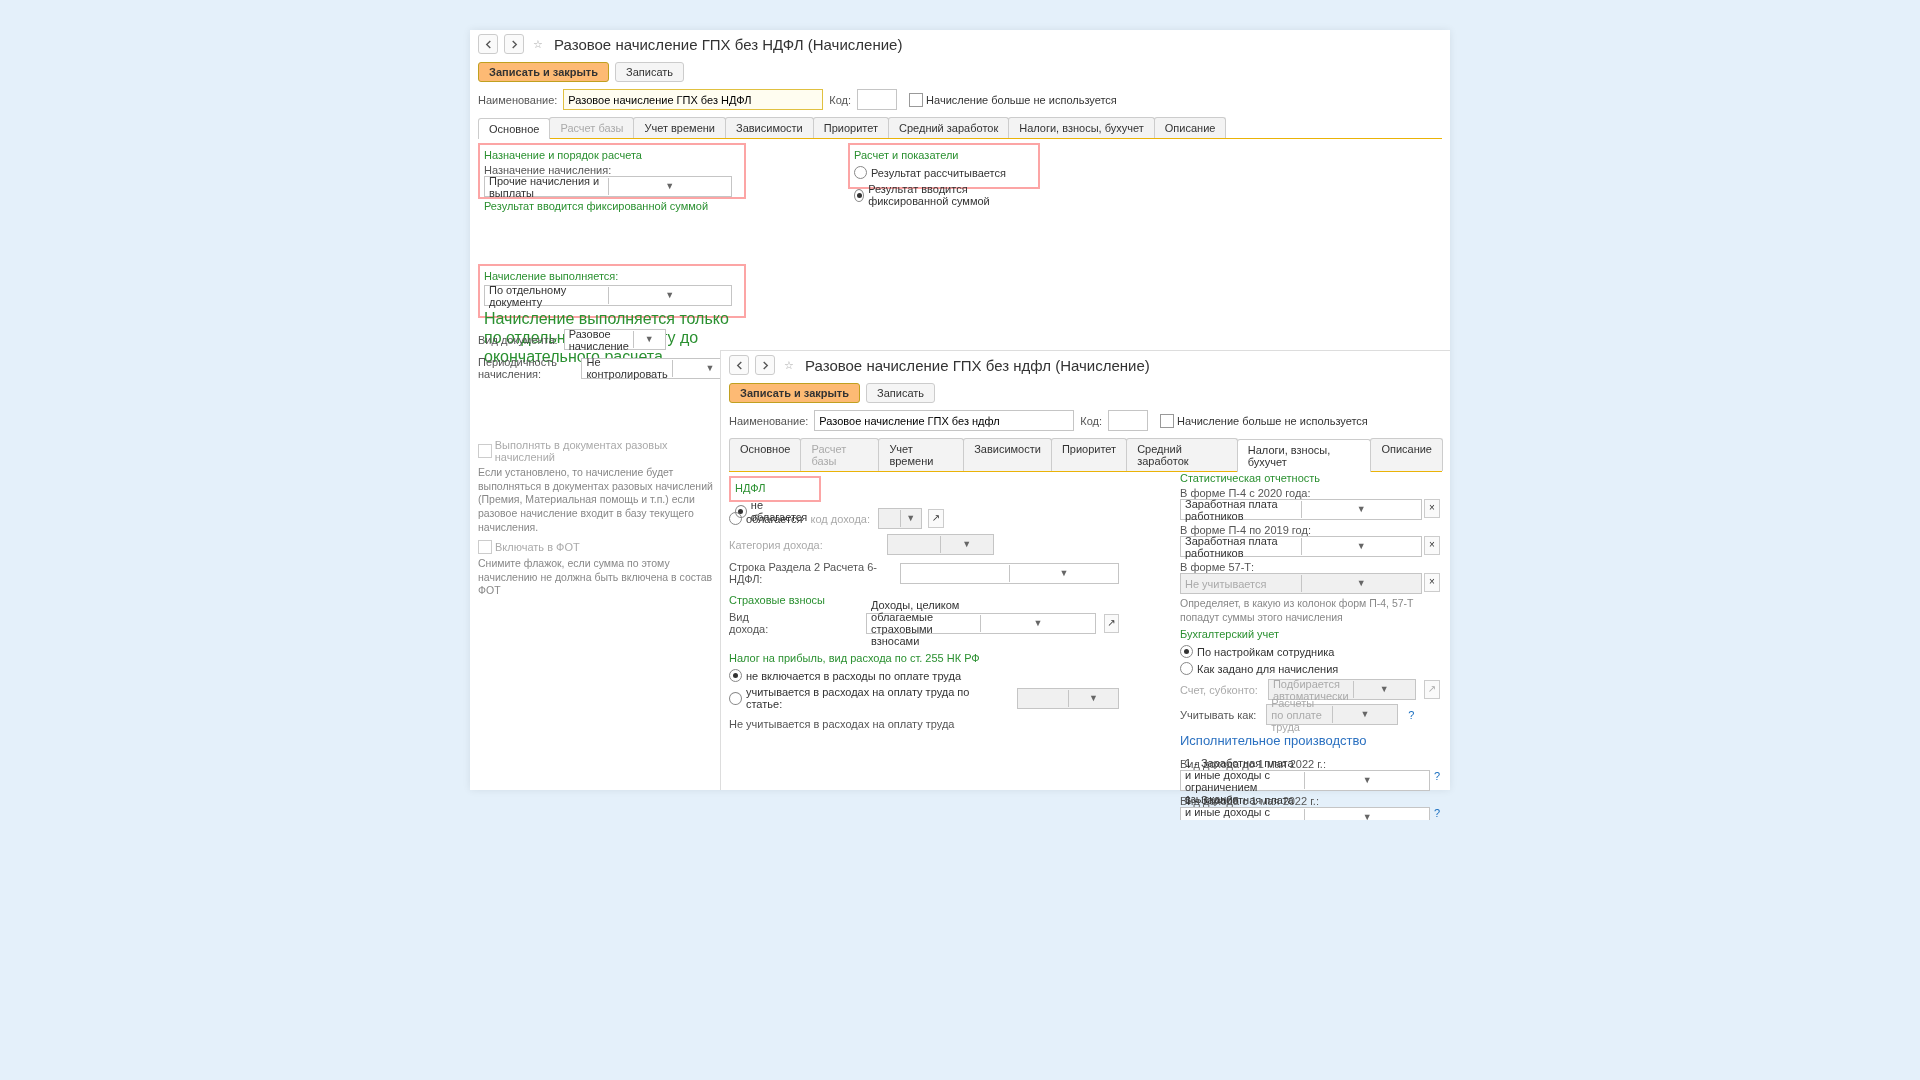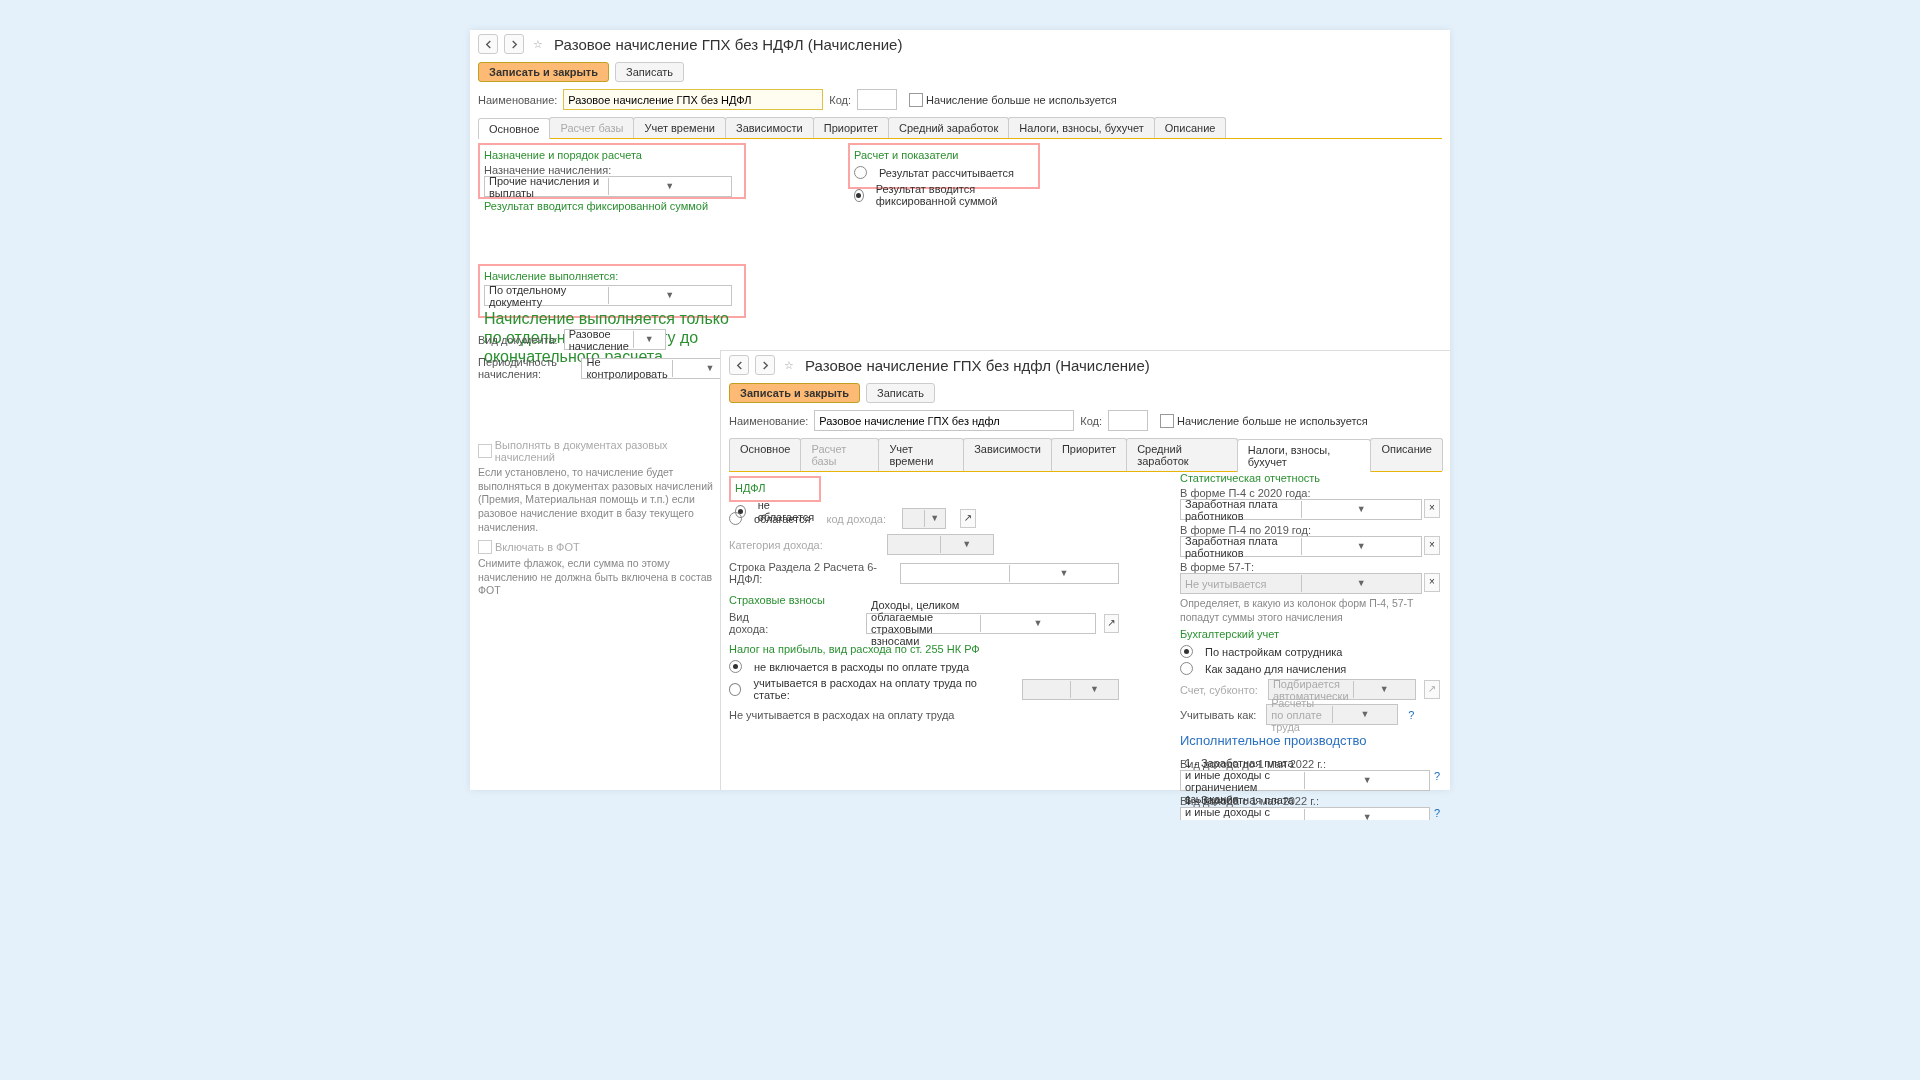--- a/index.html
+++ b/index.html
@@ -25,21 +25,21 @@
 .tabs{display:flex;border-bottom:1px solid #eab308;margin:4px 8px 0;font-size:11px}
 .tab{padding:4px 10px;border:1px solid #ccc;border-bottom:none;margin-right:-1px;background:#f3f3f3;cursor:pointer;border-radius:3px 3px 0 0}
 .tab.active{background:#fff;position:relative;top:1px}
 .tab.dis{color:#aaa}
 .pane{padding:6px 8px;position:relative}
 .gbox{border:2px solid #fca5a5;position:absolute;padding:4px;box-sizing:border-box}
 .ghead{color:#2a9030;font-size:11px;margin-bottom:3px}
 .sel{display:flex;border:1px solid #c5c5c5;height:19px;align-items:center;background:#fff}
 .sel span{flex:1;padding:0 4px;font-size:11px}
 .sel .ar{width:16px;border-left:1px solid #c5c5c5;text-align:center;font-size:9px;color:#666;line-height:17px}
-.rad{display:flex;align-items:center;gap:12px;padding:2px 0}
+.rad{display:flex;align-items:center;gap:4px;padding:2px 0}
 .rad i{width:11px;height:11px;border:1px solid #888;border-radius:50%;display:inline-flex;align-items:center;justify-content:center}
 .rad i.on::after{content:"";width:5px;height:5px;background:#333;border-radius:50%}
 .cleft{position:absolute;left:8px;width:270px}
 .note{color:#888;font-size:10.5px;line-height:1.3;margin-top:3px}
 .w2{left:250px;top:320px;right:0;bottom:0;border-top:1px solid #ddd;border-left:1px solid #ddd;background:#fff}
 .rcol{position:absolute;right:10px;top:0;width:260px}
 .xbtn{width:14px;height:17px;border:1px solid #ccc;margin-left:2px;text-align:center;font-size:10px;line-height:15px;background:#fafafa;cursor:pointer}
 .help{color:#1a6fc0;margin-left:4px;cursor:pointer}
 .dis-inp{background:#f0f0f0;color:#aaa}
 </style>
@@ -222,21 +222,21 @@
    </div>
    <div class="ghead" style="margin-top:6px">Страховые взносы</div>
    <div class="frow" style="padding:2px 0">
     <span class="lbl">Вид дохода:</span>
     <div class="sel" style="width:240px;margin-left:72px">
               <span>Доходы, целиком облагаемые страховыми взносами</span>
               <span class="ar">▼</span>
             </div>
     <div class="xbtn">↗</div>
    </div>
-   <div class="ghead" style="margin-top:6px">Налог на прибыль, вид расхода по ст. 255 НК РФ</div>
+   <div class="ghead" style="margin-top:15px">Налог на прибыль, вид расхода по ст. 255 НК РФ</div>
    <div class="rad">
             <i class="on"></i>
             <span>не включается в расходы по оплате труда</span>
           </div>
    <div class="rad">
             <i></i>
             <span>учитывается в расходах на оплату труда по статье:</span>
     <div class="sel dis-inp" style="width:100px;margin-left:6px">
               <span></span>
               <span class="ar">▼</span>

